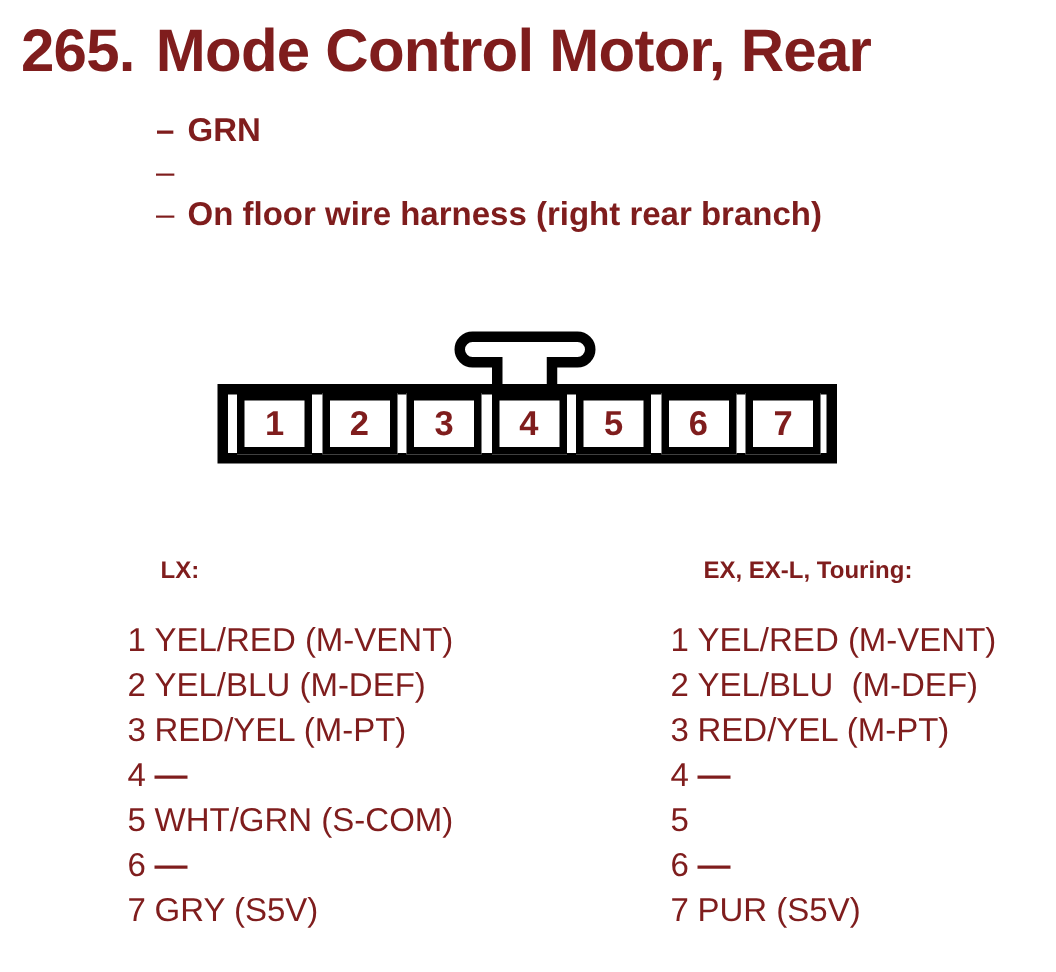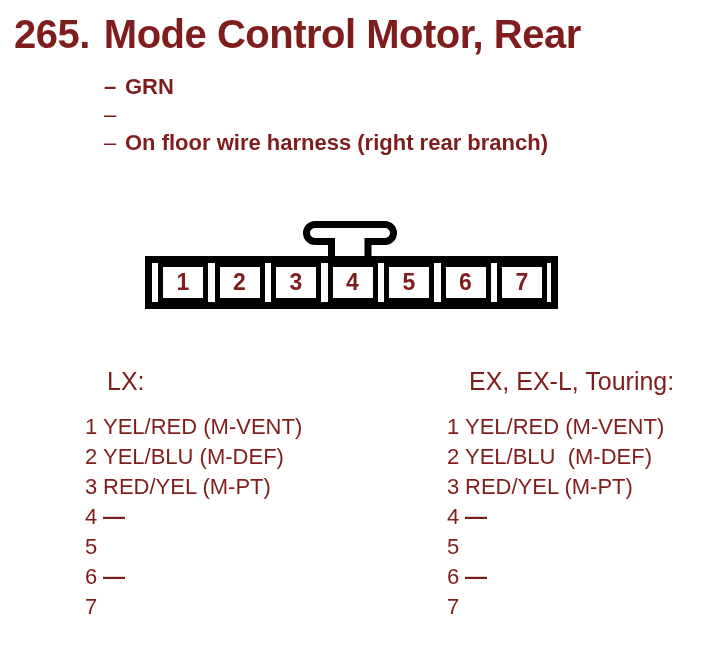--- a/index.html
+++ b/index.html
@@ -68,22 +68,22 @@
     font-size: 23px;
     font-weight: bold;
   }
 
   
   .col { position: absolute; top: 366px; }
   .col-left  { left: 85px;  width: 320px; }
   .col-right { left: 430px; width: 289px; margin-left: 17px; }
   .col-heading {
     margin-left: 22px;
-    font-size: 25px;
-    font-weight: normal;
+    font-size: 16px;
+    font-weight: bold;
     line-height: 30px;
     white-space: nowrap;
   }
   .rows { margin-top: 16px; }
   .prow {
     display: flex;
     font-size: 22px;
     line-height: 30px;
   }
   .pnum { width: 18px; flex: 0 0 18px; }
@@ -144,27 +144,29 @@
       <div class="prow">
         <span class="pnum">3</span>
         <span class="plabel">RED/YEL (M-PT)</span>
       </div>
       <div class="prow">
         <span class="pnum">4</span>
         <span class="plabel">—</span>
       </div>
       <div class="prow">
         <span class="pnum">5</span>
+        <span class="plabel">WHT/GRN (S-COM)</span>
       </div>
       <div class="prow">
         <span class="pnum">6</span>
         <span class="plabel">—</span>
       </div>
       <div class="prow">
         <span class="pnum">7</span>
+        <span class="plabel">GRY (S5V)</span>
       </div>
     </div>
   </div>
 
   <div class="col col-right">
     <div class="col-heading">EX, EX-L, Touring:</div>
     <div class="rows">
       <div class="prow">
         <span class="pnum">1</span>
         <span class="plabel">YEL/RED (M-VENT)</span>
@@ -183,17 +185,18 @@
       </div>
       <div class="prow">
         <span class="pnum">5</span>
       </div>
       <div class="prow">
         <span class="pnum">6</span>
         <span class="plabel">—</span>
       </div>
       <div class="prow">
         <span class="pnum">7</span>
+        <span class="plabel">PUR (S5V)</span>
       </div>
     </div>
   </div>
 
 </div>
 
 </body></html>

